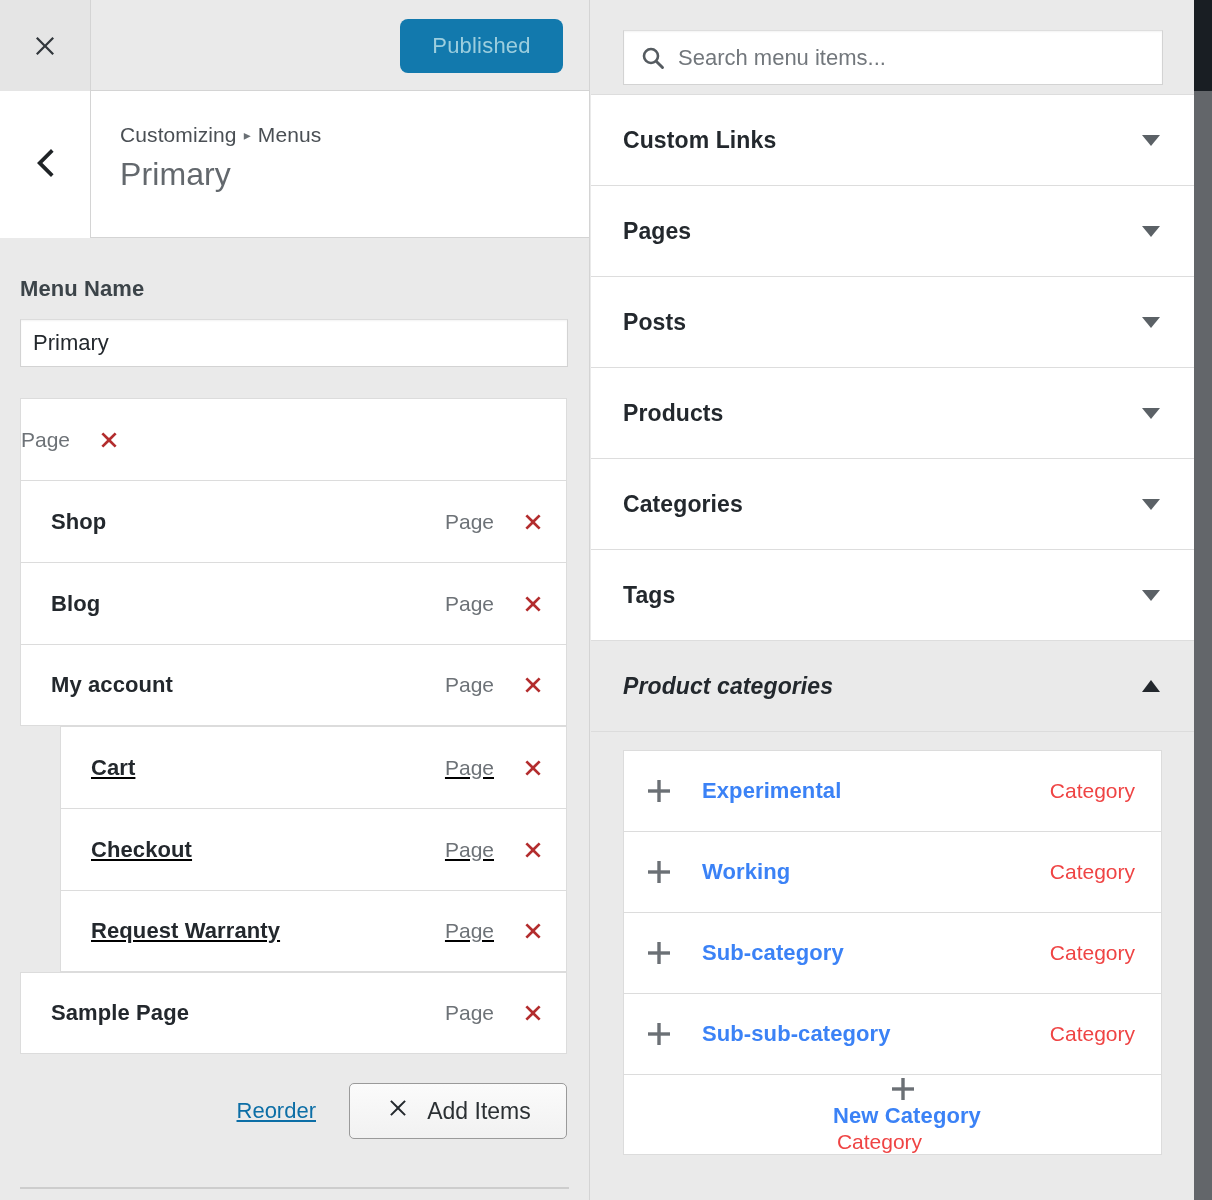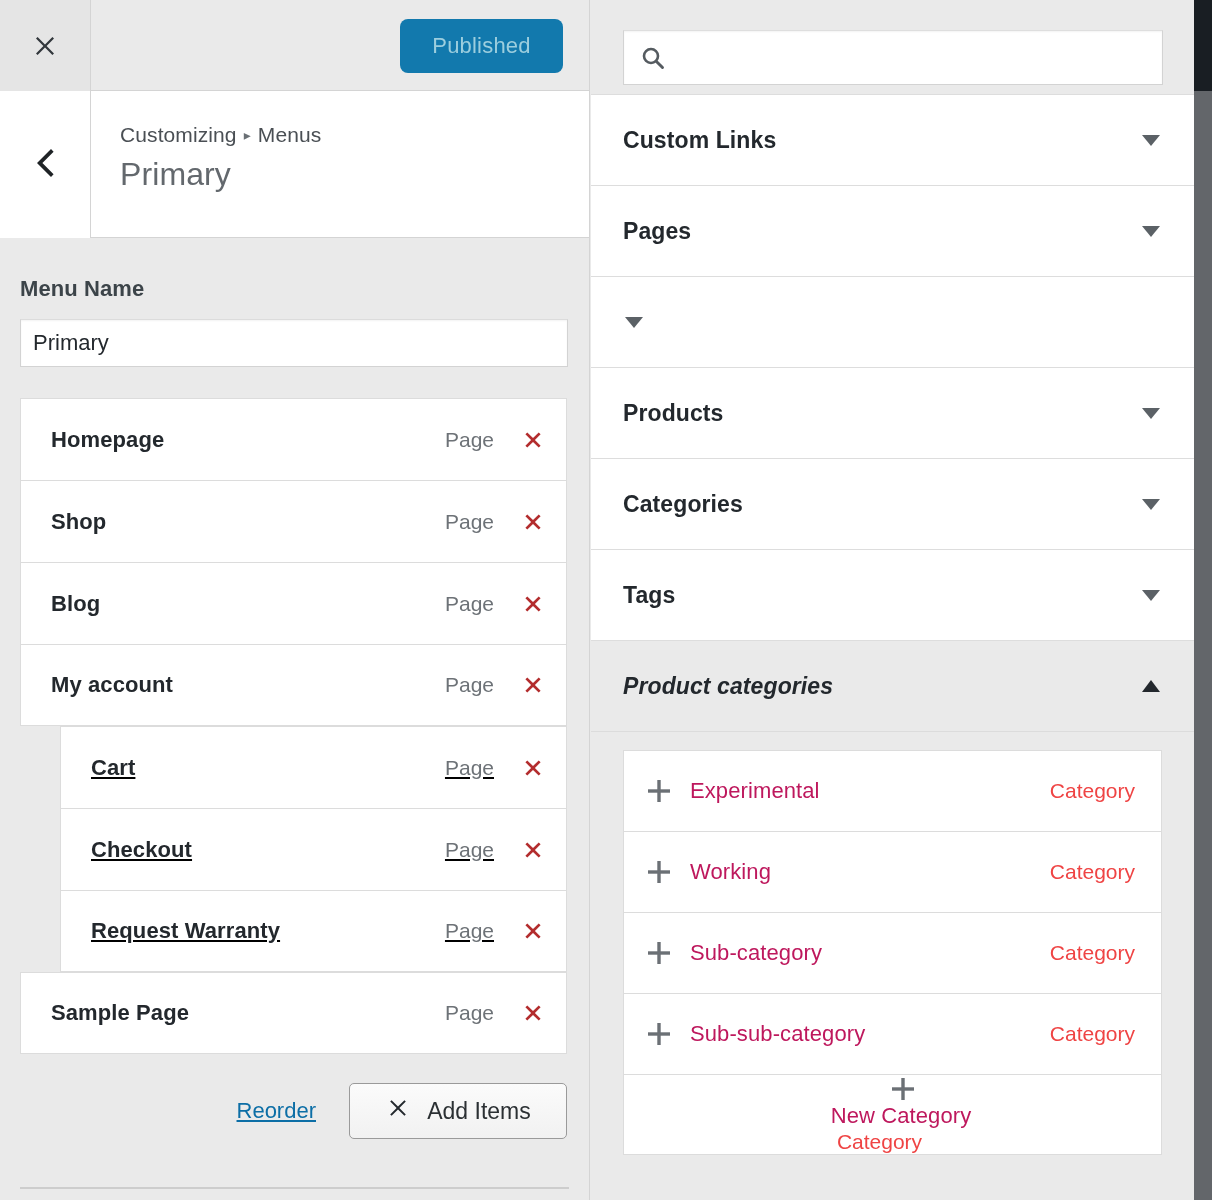--- a/index.html
+++ b/index.html
@@ -296,24 +296,24 @@
   }
   .cat-item.last-of-block { border-bottom: 1px solid #dcdcdc; flex-direction: column; }
   .cat-plus {
     margin-left: 21px;
     width: 28px; height: 28px;
     display: flex; align-items: center; justify-content: center;
     flex: none;
   }
   .cat-title {
     flex: 1;
-    margin-left: 17px;
-    font-size: 22px;
-    font-weight: normal;
-    color: #be185d;
+    margin-left: 29px;
+    font-size: 22px;
+    font-weight: bold;
+    color: #3b82f6;
     letter-spacing: .1px;
     white-space: nowrap;
   }
   .cat-type {
     font-size: 21px;
     color: #ef4444;
     margin-right: 26px;
     white-space: nowrap;
   }
 
@@ -368,21 +368,20 @@
     </div>
 
     <div class="cust-body">
 
       <div class="menu-name-label">Menu Name</div>
 
       <input class="menu-name-input" type="text" value="Primary" style="">
 
       <ul class="menu-items" id="menu-items-list">
           <li class="menu-item depth-0">
-            <span class="mi-title">Homepage</span>
             <span class="mi-type">Page</span>
             <span class="mi-remove">
               <svg width="24" height="24" viewBox="0 0 24 24" aria-hidden="true">
                 <path d="M4.4 6.3 L6.3 4.4 L12 10.1 L17.7 4.4 L19.6 6.3 L13.9 12 L19.6 17.7 L17.7 19.6 L12 13.9 L6.3 19.6 L4.4 17.7 L10.1 12 Z" fill="#b32d2e"></path>
               </svg>
             </span>
           </li>
           <li class="menu-item depth-0">
             <span class="mi-title">Shop</span>
             <span class="mi-type">Page</span>
@@ -467,20 +466,21 @@
   <div class="available">
 
     <div class="search-wrap">
       <div class="search-box">
         <span class="search-icon">
           <svg width="26" height="26" viewBox="0 0 26 26" aria-hidden="true">
             <circle cx="11" cy="11" r="7" fill="none" stroke="#555b60" stroke-width="2.6"></circle>
             <line x1="16.2" y1="16.2" x2="22.5" y2="22.5" stroke="#555b60" stroke-width="2.9" stroke-linecap="round"></line>
           </svg>
         </span>
+        <input class="search-input" type="text" placeholder="Search menu items..." style="">
       </div>
     </div>
 
     <div class="accordion" id="accordion-list">
         <div class="acc-section">
           <span class="acc-label">Custom Links</span>
           <span class="acc-arrow">
             <svg width="22" height="16" viewBox="0 0 22 16" aria-hidden="true">
               <path d="M2 3 L20 3 L11 14 Z" fill="#5b6166"></path>
             </svg>
@@ -488,20 +488,21 @@
         </div>
         <div class="acc-section">
           <span class="acc-label">Pages</span>
           <span class="acc-arrow">
             <svg width="22" height="16" viewBox="0 0 22 16" aria-hidden="true">
               <path d="M2 3 L20 3 L11 14 Z" fill="#5b6166"></path>
             </svg>
           </span>
         </div>
         <div class="acc-section">
+          <span class="acc-label">Posts</span>
           <span class="acc-arrow">
             <svg width="22" height="16" viewBox="0 0 22 16" aria-hidden="true">
               <path d="M2 3 L20 3 L11 14 Z" fill="#5b6166"></path>
             </svg>
           </span>
         </div>
         <div class="acc-section">
           <span class="acc-label">Products</span>
           <span class="acc-arrow">
             <svg width="22" height="16" viewBox="0 0 22 16" aria-hidden="true">

